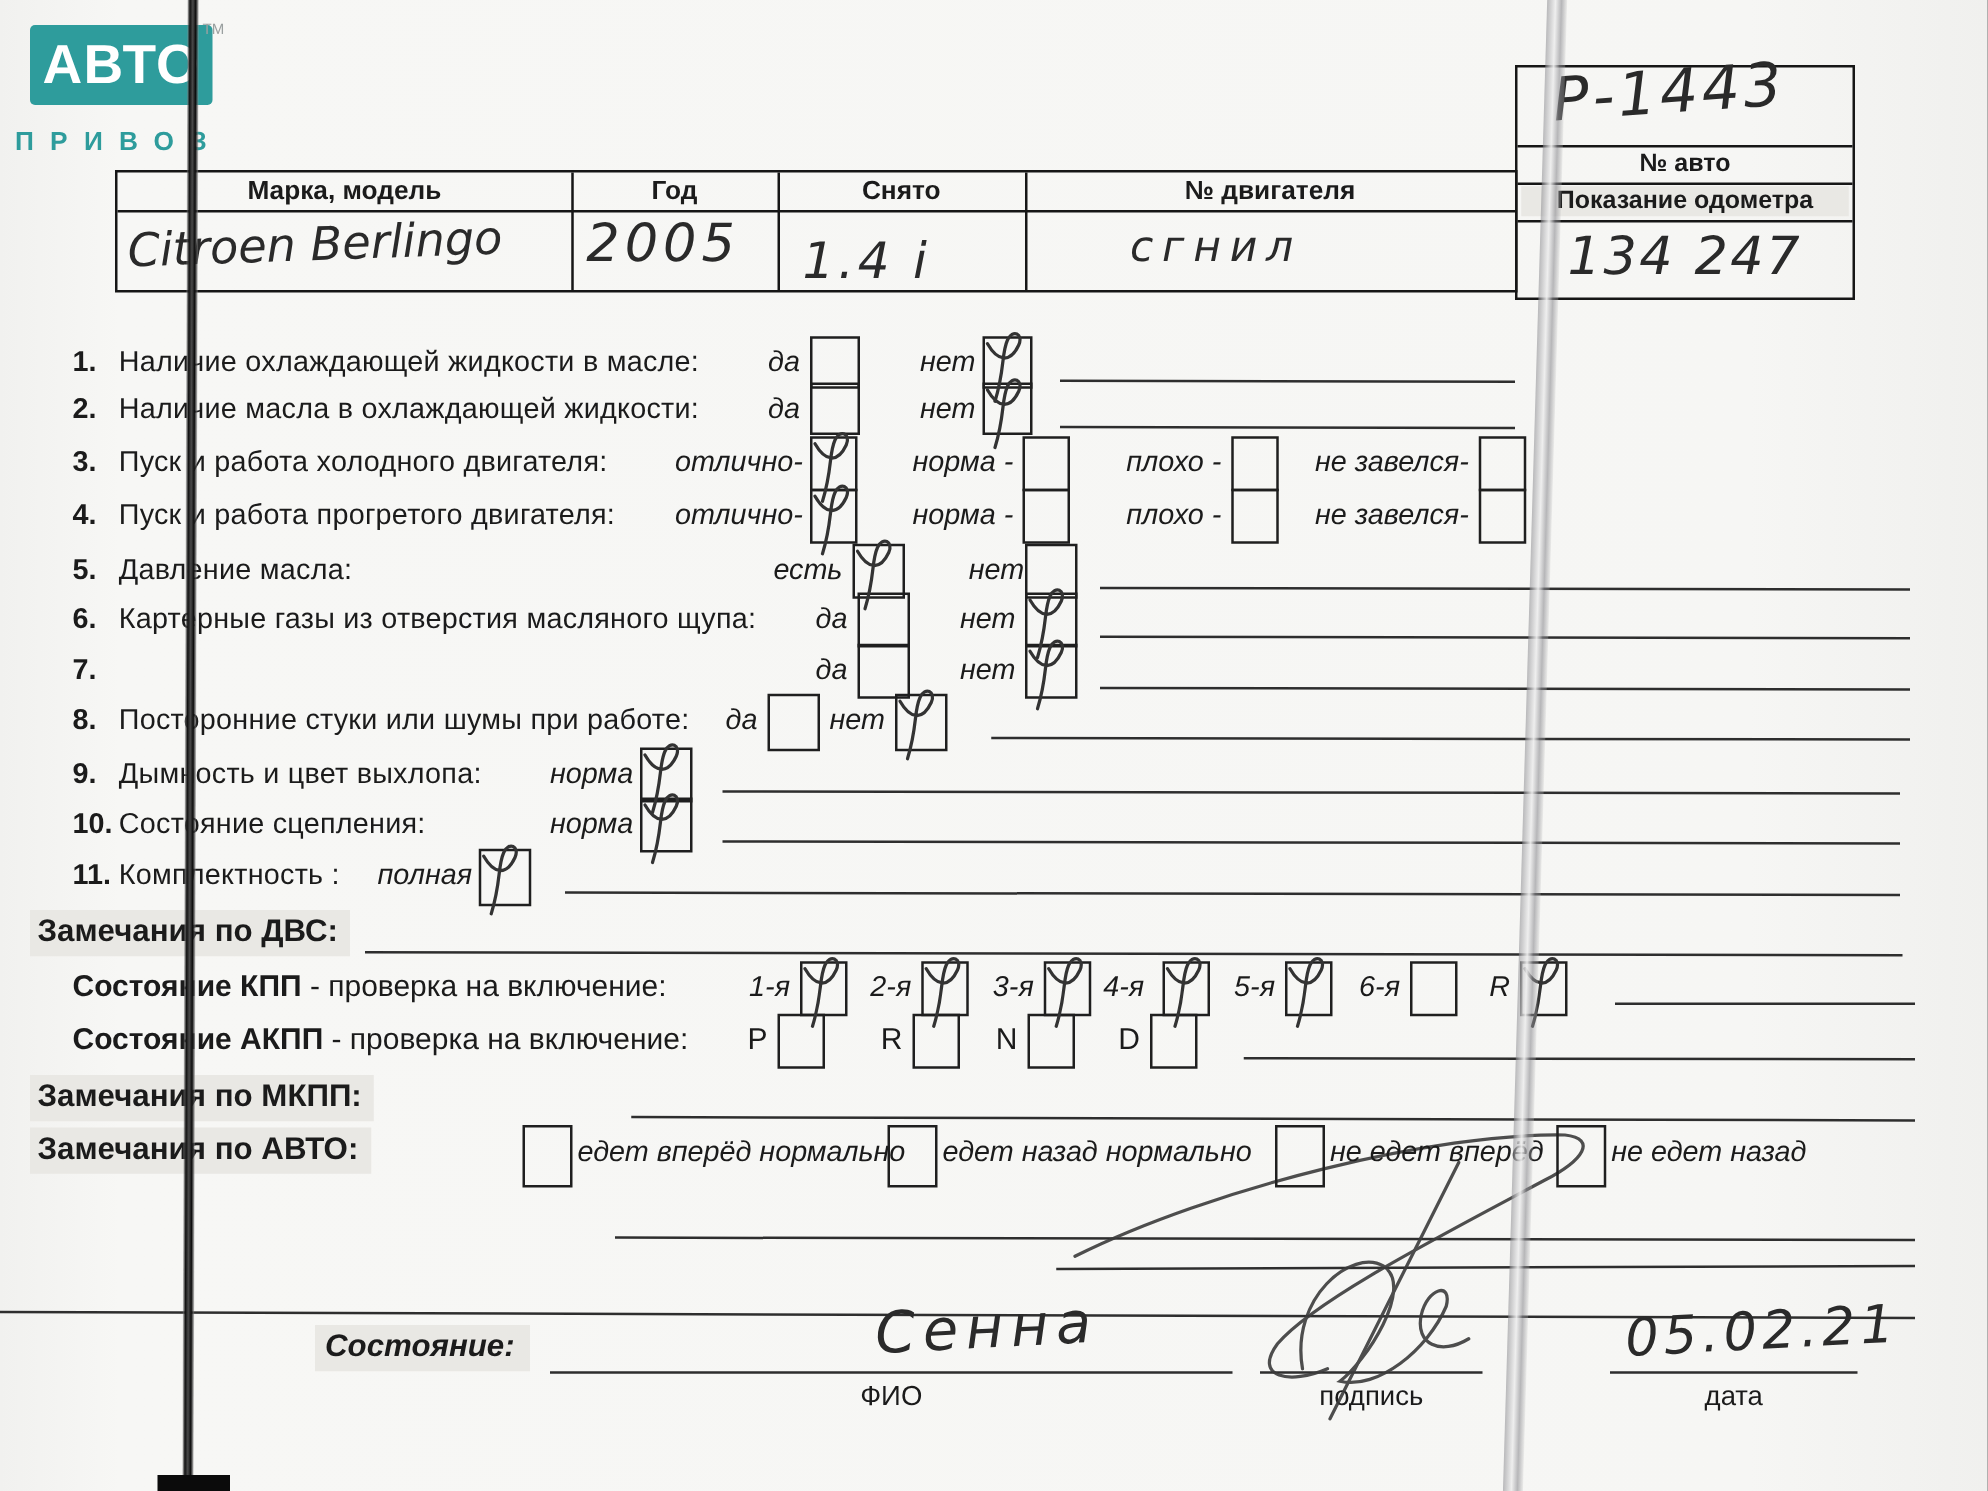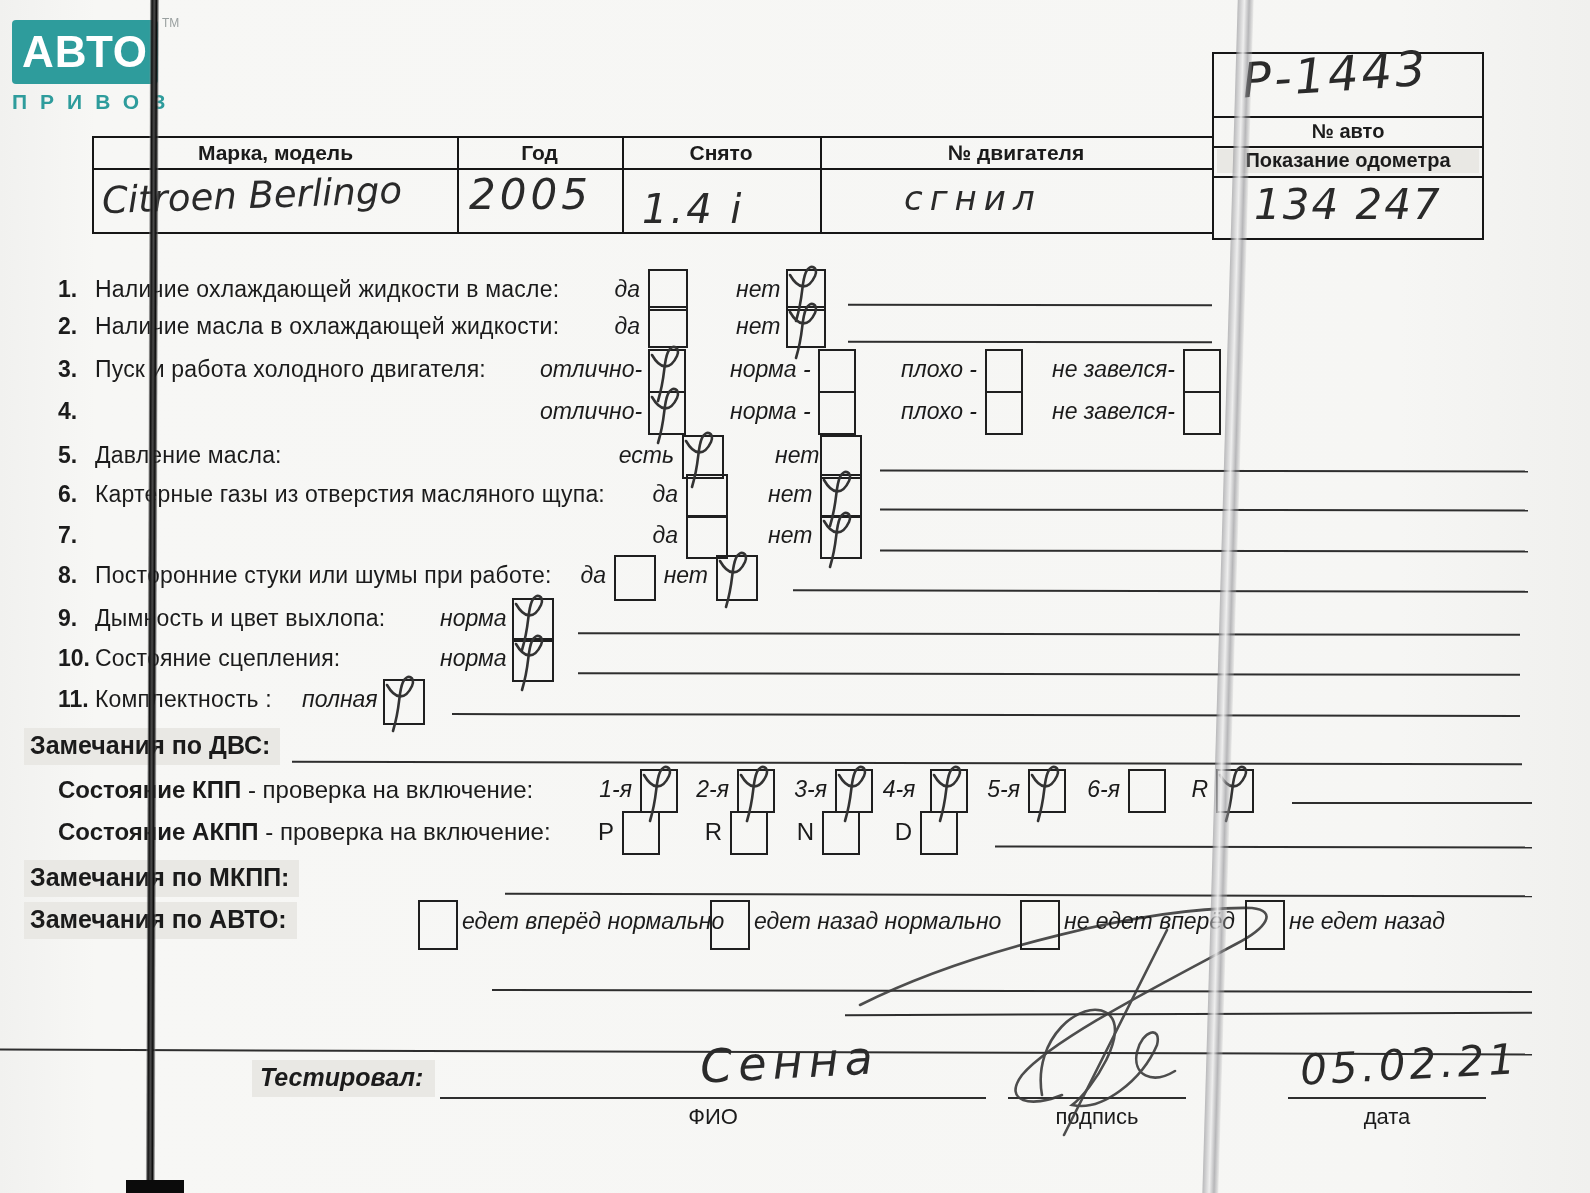--- a/index.html
+++ b/index.html
@@ -33,25 +33,25 @@
     background:linear-gradient(to right, rgba(135,135,140,.55), rgba(238,238,238,.95) 42%, rgba(140,140,145,.6) 72%, rgba(200,200,200,.25));
     transform:rotate(1.7deg); transform-origin:top center; z-index:42;
   }
 </style>
 </head>
 <body>
 
 <div class="page">
 
   <div class="abs" style="left:12px;top:20px;">
-    <div style="position:relative;width:146px;height:64px;background:#2e9c9c;border-radius:4px;display:flex;align-items:center;justify-content:center;">
+    <div style="position:relative;width:146px;height:64px;background:#2e9c9c;border-radius:4px;display:flex;align-items:center;justify-content:center;margin-left:12px;">
       <span style="color:#fff;font-weight:bold;font-size:44px;letter-spacing:1px;font-family:'Liberation Sans',sans-serif;">АВТО</span>
     </div>
     <div style="position:absolute;left:150px;top:-4px;color:#9aa0a0;font-size:12px;">TM</div>
-    <div style="margin-top:6px;color:#2e9c9c;font-weight:bold;font-size:21px;letter-spacing:13px;text-align:center;">ПРИВОЗ</div>
+    <div style="margin-top:18px;color:#2e9c9c;font-weight:bold;font-size:21px;letter-spacing:13px;text-align:center;">ПРИВОЗ</div>
   </div>
 
 
   <div class="abs" style="left:1212px;top:52px;width:268px;height:184px;border:2.5px solid #161616;">
     <div style="position:absolute;left:0;top:62px;width:100%;height:0;border-top:2.5px solid #161616;"></div>
     <div style="position:absolute;left:0;top:92px;width:100%;height:0;border-top:2.5px solid #161616;"></div>
     <div style="position:absolute;left:0;top:122px;width:100%;height:0;border-top:2.5px solid #161616;"></div>
     <div class="abs" style="left:0;top:66px;width:100%;text-align:center;font-weight:bold;font-size:20px;">№ авто</div>
     <div class="abs shade" style="left:3px;top:95px;width:262px;text-align:center;font-weight:bold;font-size:20px;height:24px;">Показание одометра</div>
     <div class="hw abs" style="left:28px;top:-8px;font-size:48px;transform:rotate(-4deg);letter-spacing:3px;">Р-1443</div>
@@ -94,21 +94,21 @@
   <div class="fline" style="left:505px;top:894px;width:1027px;transform:rotate(.15deg);"></div>
 
   <div class="abs secbold shade" style="left:24px;top:902px;padding:3px 10px 5px 6px;">Замечания по АВТО:</div>
   <div id="akpp-options"></div>
 
   <div class="fline" style="left:492px;top:990px;width:1040px;transform:rotate(.1deg);"></div>
 
   <div class="fline" style="left:845px;top:1013px;width:687px;transform:rotate(-.2deg);"></div>
   <div class="fline" style="left:0px;top:1051px;width:1532px;transform:rotate(.18deg);"></div>
 
-  <div class="abs shade" style="left:252px;top:1060px;padding:3px 12px 5px 8px;font-weight:bold;font-style:italic;font-size:25px;">Тестировал:</div>
+  <div class="abs shade" style="left:252px;top:1060px;padding:3px 12px 5px 8px;font-weight:bold;font-style:italic;font-size:25px;">Состояние:</div>
   <div class="fline" style="left:440px;top:1097px;width:546px;"></div>
   <div class="fline" style="left:1008px;top:1097px;width:178px;"></div>
   <div class="fline" style="left:1288px;top:1097px;width:198px;"></div>
   <div class="abs" style="left:440px;top:1104px;width:546px;text-align:center;font-size:22px;">ФИО</div>
   <div class="abs" style="left:1008px;top:1104px;width:178px;text-align:center;font-size:22px;">подпись</div>
   <div class="abs" style="left:1288px;top:1104px;width:198px;text-align:center;font-size:22px;">дата</div>
   <div class="hw abs" style="left:700px;top:1035px;font-size:46px;letter-spacing:6px;transform:rotate(-3deg);">Сенна</div>
   <div class="hw abs" style="left:1300px;top:1040px;font-size:42px;letter-spacing:4px;transform:rotate(-3deg);">05.02.21</div>
 
   <svg class="abs" style="left:820px;top:878px;" width="490" height="270" viewBox="0 0 490 270">
@@ -149,20 +149,21 @@
     <svg width="46" height="66" viewBox="0 0 46 66" class="chk" style="left: 643px; top: 339px; z-index: 5;">
       <path d="M9 16 C17 30 27 32 34 17 C38 8 29 4 25 13 C20 24 23 36 15 62" fill="none" stroke="#333" stroke-width="2.6" stroke-linecap="round"></path>
     </svg>
     <div class="optlabel abs" style="left: 730px; top: 356px; width: 80px;">норма -</div>
     <div class="box" style="left: 818px; top: 349px; width: 34px; height: 40px;"></div>
     <div class="optlabel abs" style="left: 900px; top: 356px; width: 77px;">плохо -</div>
     <div class="box" style="left: 985px; top: 349px; width: 34px; height: 40px;"></div>
     <div class="optlabel abs" style="left: 1050px; top: 356px; width: 125px;">не завелся-</div>
     <div class="box" style="left: 1183px; top: 349px; width: 34px; height: 40px;"></div>
     <div class="itnum abs" style="left: 58px; top: 398px; width: 34px;">4.</div>
+    <div class="itlabel abs" style="left: 95px; top: 398px;">Пуск и работа прогретого двигателя:</div>
     <div class="optlabel abs" style="left: 540px; top: 398px; width: 100px;">отлично-</div>
     <div class="box" style="left: 648px; top: 391px; width: 34px; height: 40px;"></div>
     <svg width="46" height="66" viewBox="0 0 46 66" class="chk" style="left: 643px; top: 381px; z-index: 5;">
       <path d="M9 16 C17 30 27 32 34 17 C38 8 29 4 25 13 C20 24 23 36 15 62" fill="none" stroke="#333" stroke-width="2.6" stroke-linecap="round"></path>
     </svg>
     <div class="optlabel abs" style="left: 730px; top: 398px; width: 80px;">норма -</div>
     <div class="box" style="left: 818px; top: 391px; width: 34px; height: 40px;"></div>
     <div class="optlabel abs" style="left: 900px; top: 398px; width: 77px;">плохо -</div>
     <div class="box" style="left: 985px; top: 391px; width: 34px; height: 40px;"></div>
     <div class="optlabel abs" style="left: 1050px; top: 398px; width: 125px;">не завелся-</div>

